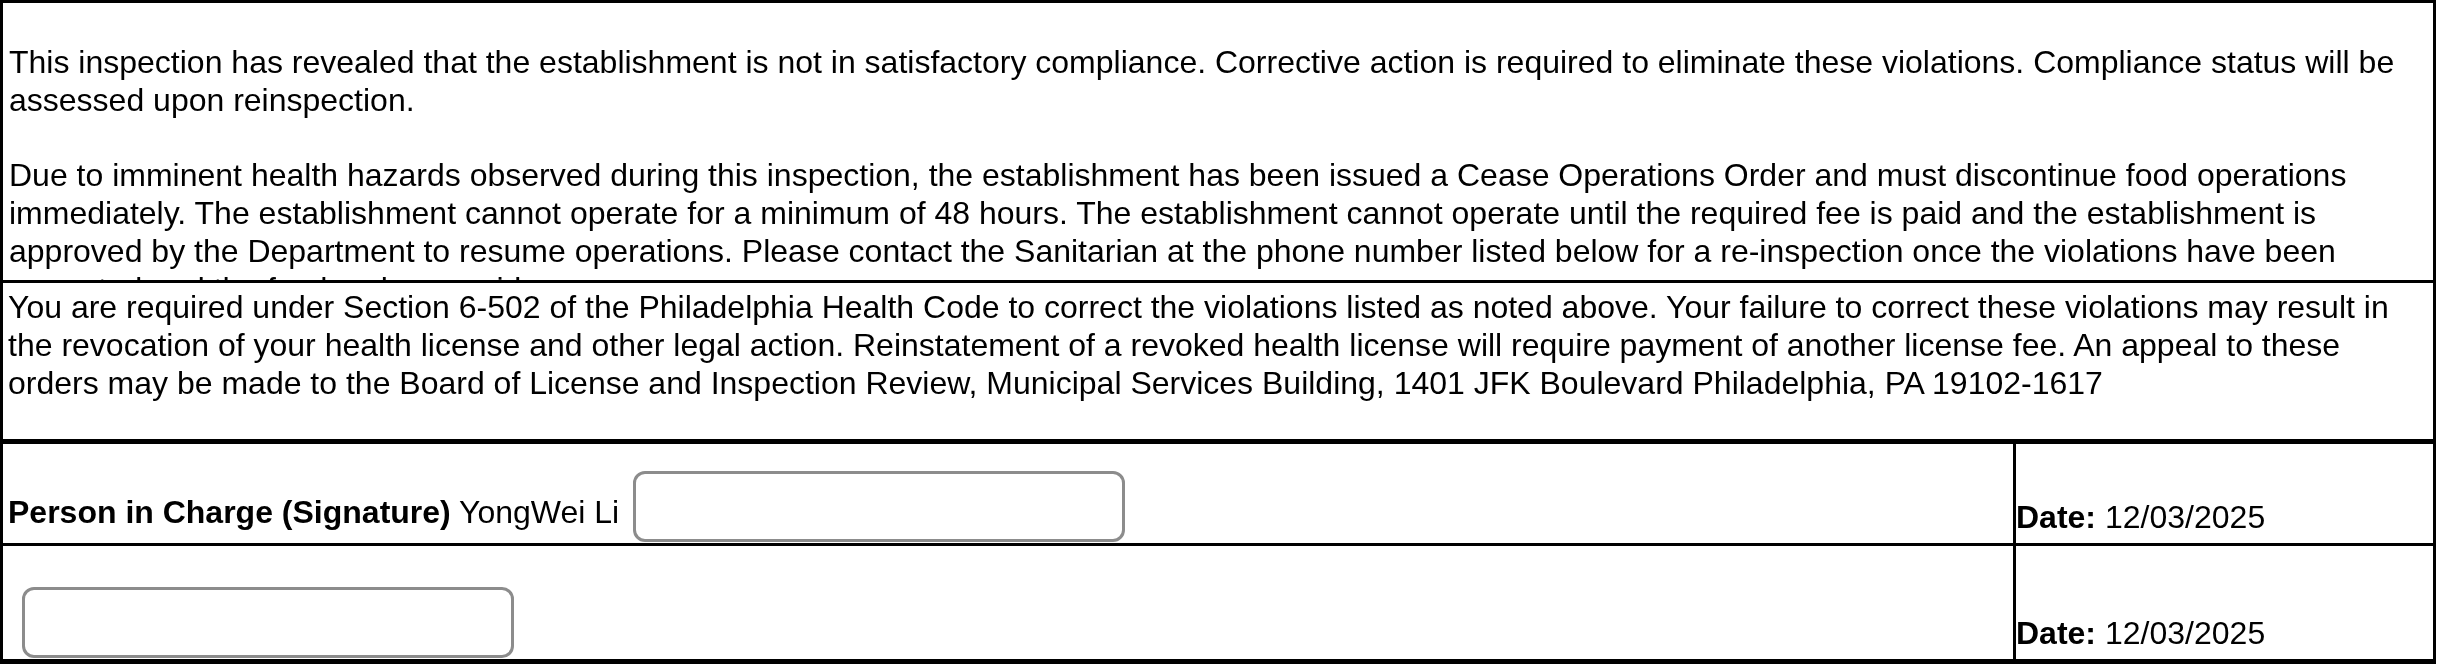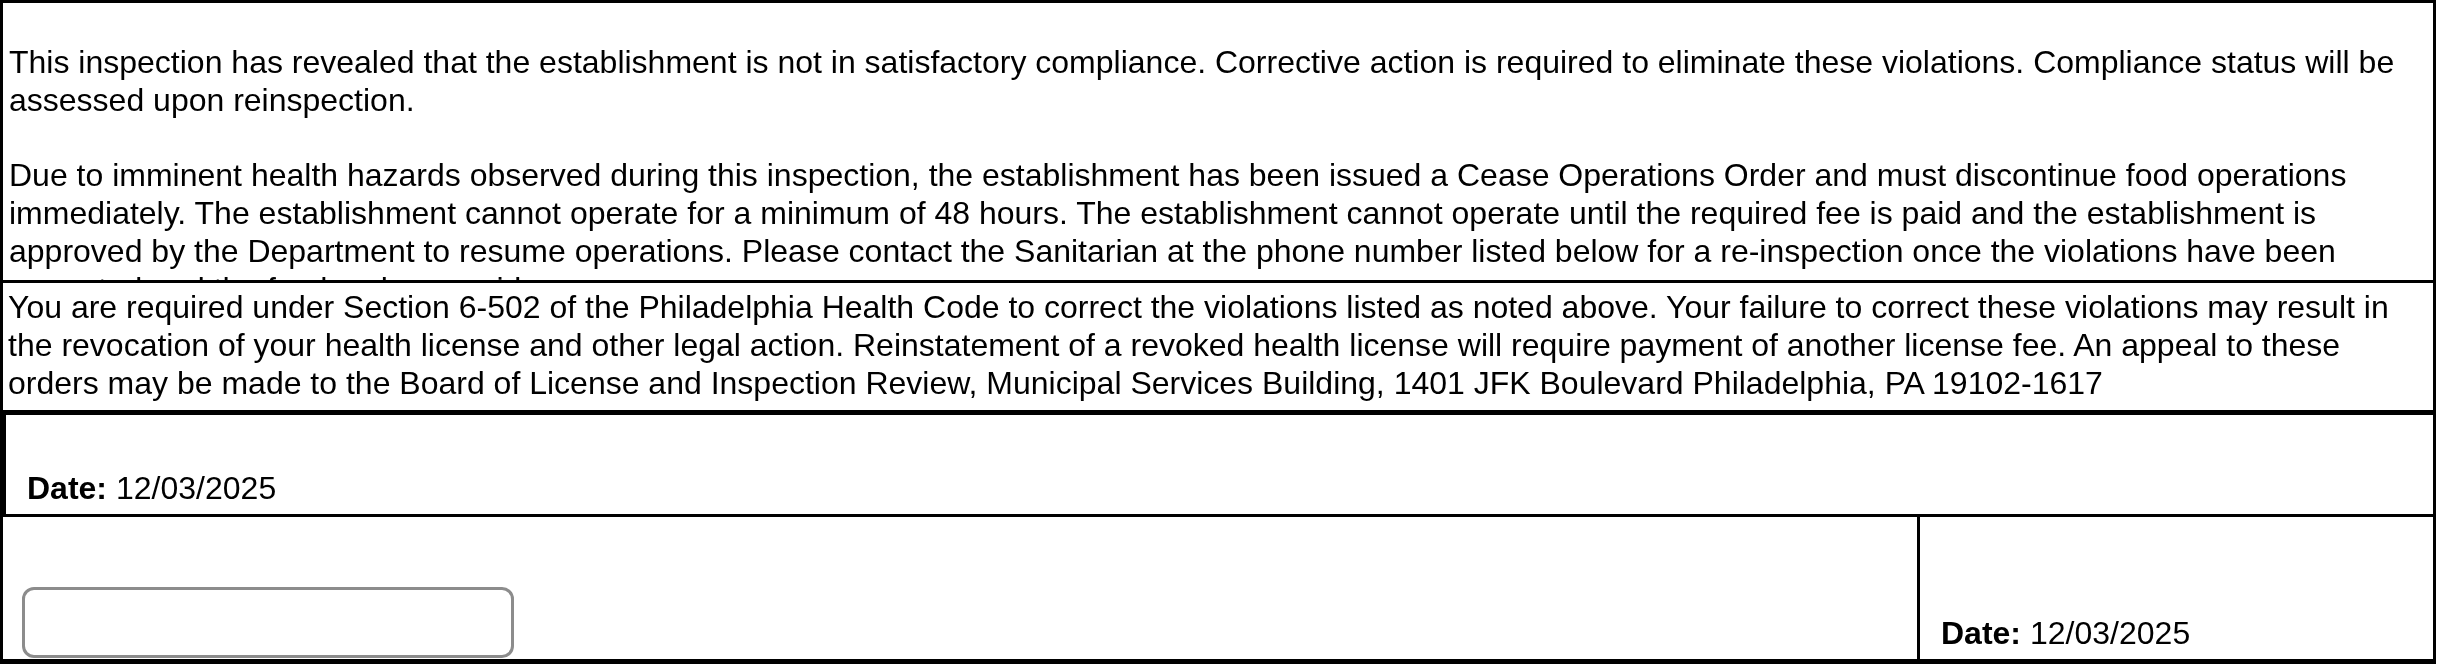--- a/index.html
+++ b/index.html
@@ -52,21 +52,21 @@
     padding: 4px 0 0 6px;
     overflow: hidden;
     margin-top: 36px;
   }
   .cell-text p { margin: 0; }
   .cell-text p + p { margin-top: 37px; }
 
   
   .row-notice {
     box-sizing: border-box;
-    height: 132px;
+    height: 161px;
     flex: none;
     border-bottom: 5px solid #000;
     padding: 5px 7px 0 5px;
     overflow: hidden;
   }
 
   
   .row-sign {
     box-sizing: border-box;
     flex: none;
@@ -95,46 +95,50 @@
     height: 71px;
     flex: none;
     border: 3px solid #8c8c8c;
     border-radius: 12px;
     background: #ffffff;
     margin-left: 14px;
     margin-bottom: 1px;
   }
   .sign-date {
     box-sizing: border-box;
-    width: 516px;
+    width: 420px;
     flex: none;
     border-left: 3px solid #000;
     display: flex;
     align-items: flex-end;
-    padding: 0 0 7px 21px;
+    padding: 0 0 7px 0;
     white-space: nowrap;
   }
   .sign-date b { font-weight: bold; }
   .date-value { margin-left: 9px; }
 </style>
 </head>
 <body>
 
 <div class="form">
 
   <div class="row-summary">
     <div class="cell-text">
       <p>This inspection has revealed that the establishment is not in satisfactory compliance. Corrective action is required to eliminate these violations. Compliance status will be assessed upon reinspection.</p>
       <p>Due to imminent health hazards observed during this inspection, the establishment has been issued a Cease Operations Order and must discontinue food operations immediately. The establishment cannot operate for a minimum of 48 hours. The establishment cannot operate until the required fee is paid and the establishment is approved by the Department to resume operations. Please contact the Sanitarian at the phone number listed below for a re-inspection once the violations have been corrected and the fee has been paid.</p>
     </div>
   </div>
 
   <div class="row-notice">You are required under Section 6-502 of the Philadelphia Health Code to correct the violations listed as noted above. Your failure to correct these violations may result in the revocation of your health license and other legal action. Reinstatement of a revoked health license will require payment of another license fee. An appeal to these orders may be made to the Board of License and Inspection Review, Municipal Services Building, 1401 JFK Boulevard Philadelphia, PA 19102-1617</div>
 
   <div class="row-sign first">
+    <div class="sign-main">
+      <span class="sign-text"><b>Person in Charge (Signature)</b> <span>YongWei Li</span></span>
+      <div class="sig-box"></div>
+    </div>
     <div class="sign-date">
       <b>Date:</b>
       <span class="date-value">12/03/2025</span>
     </div>
   </div>
 
   <div class="row-sign second">
     <div class="sign-main">
       <div class="sig-box"></div>
     </div>

